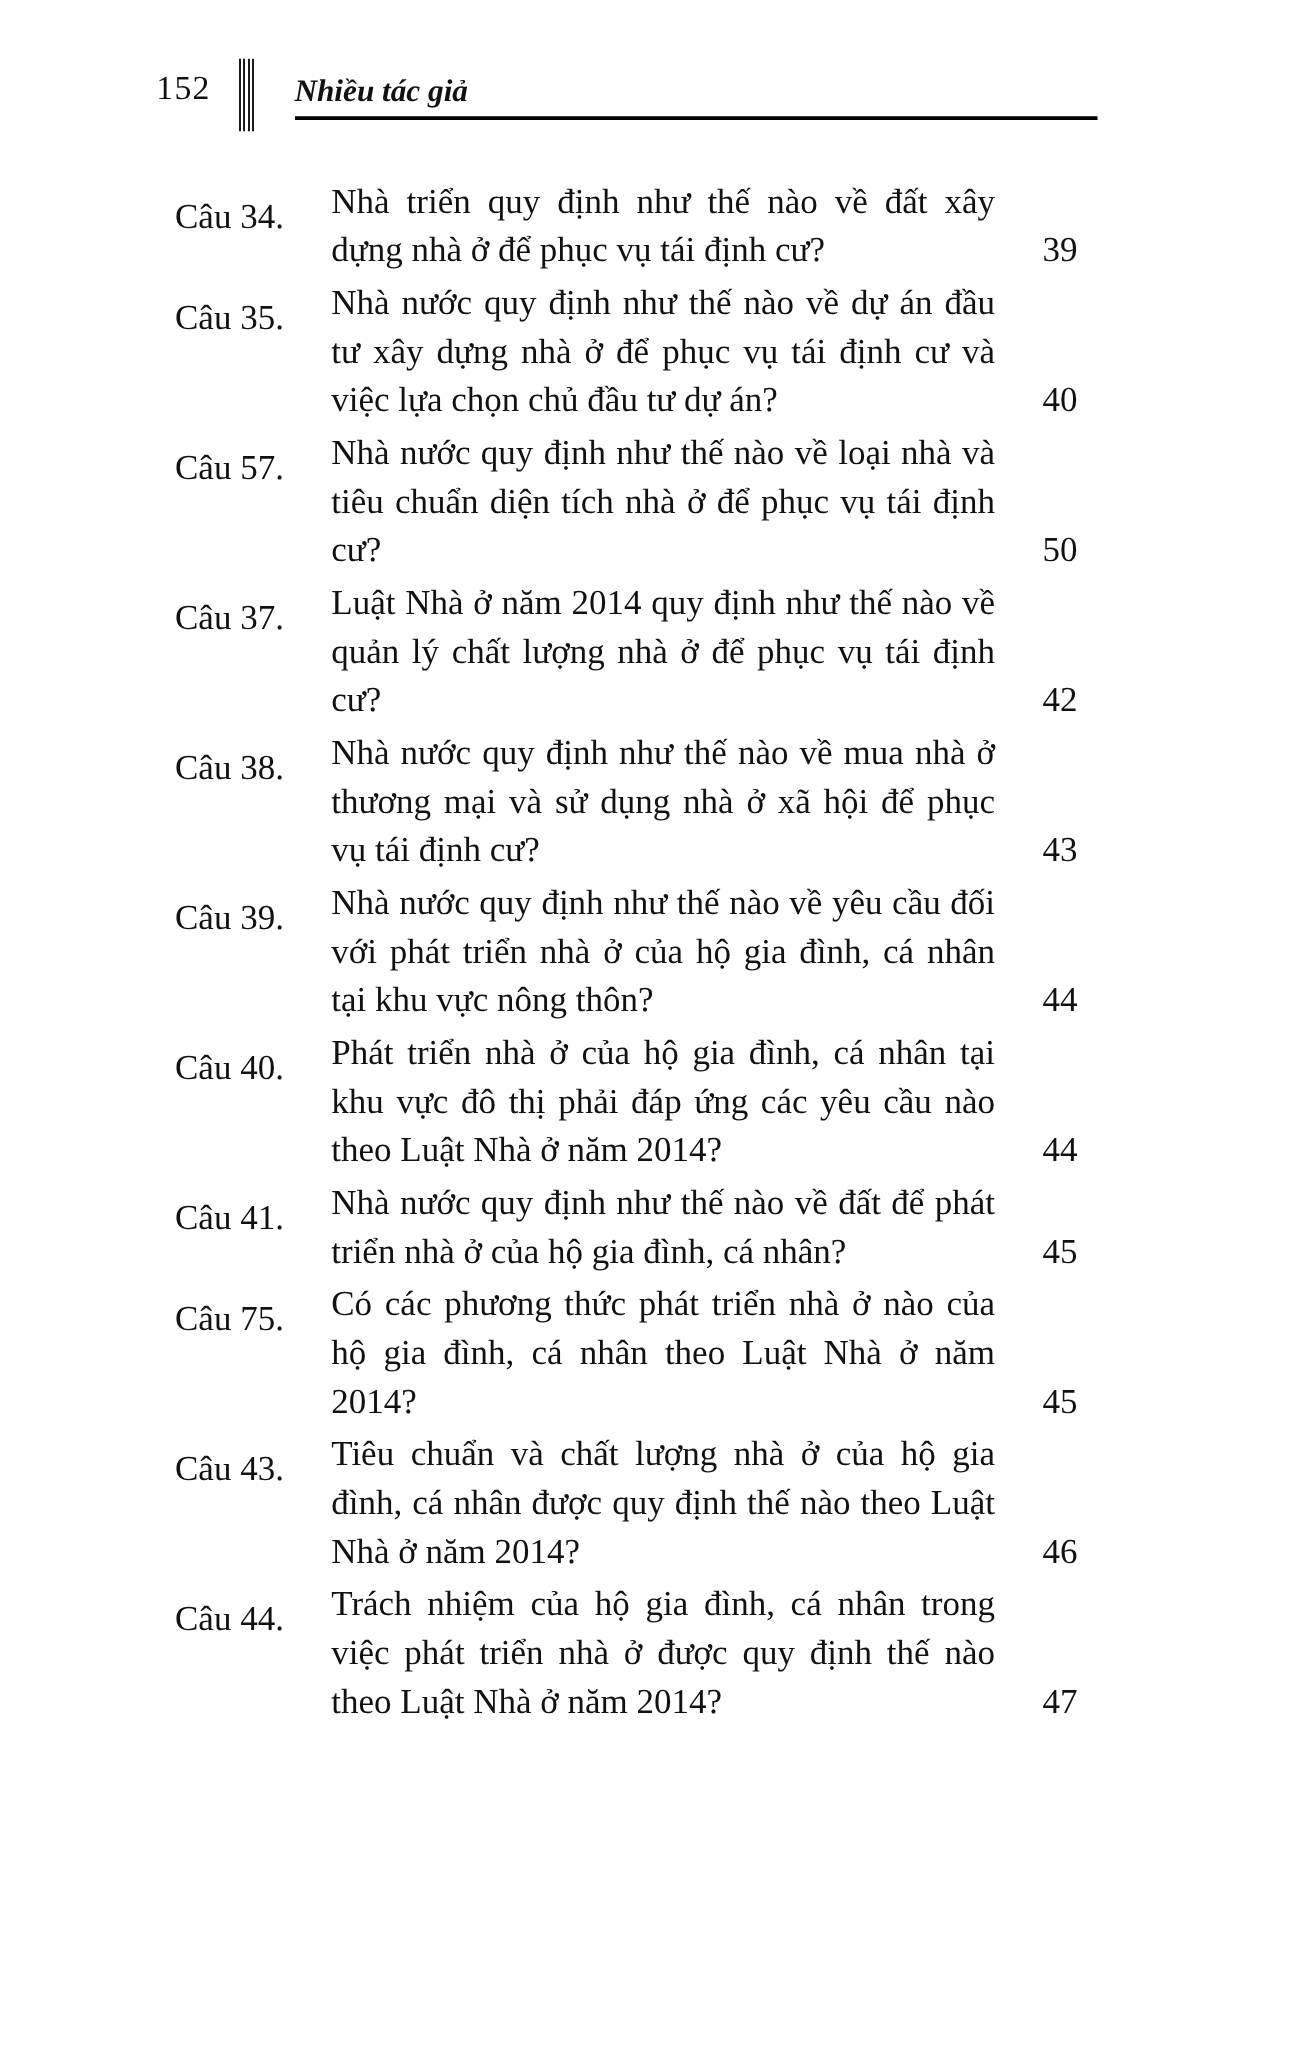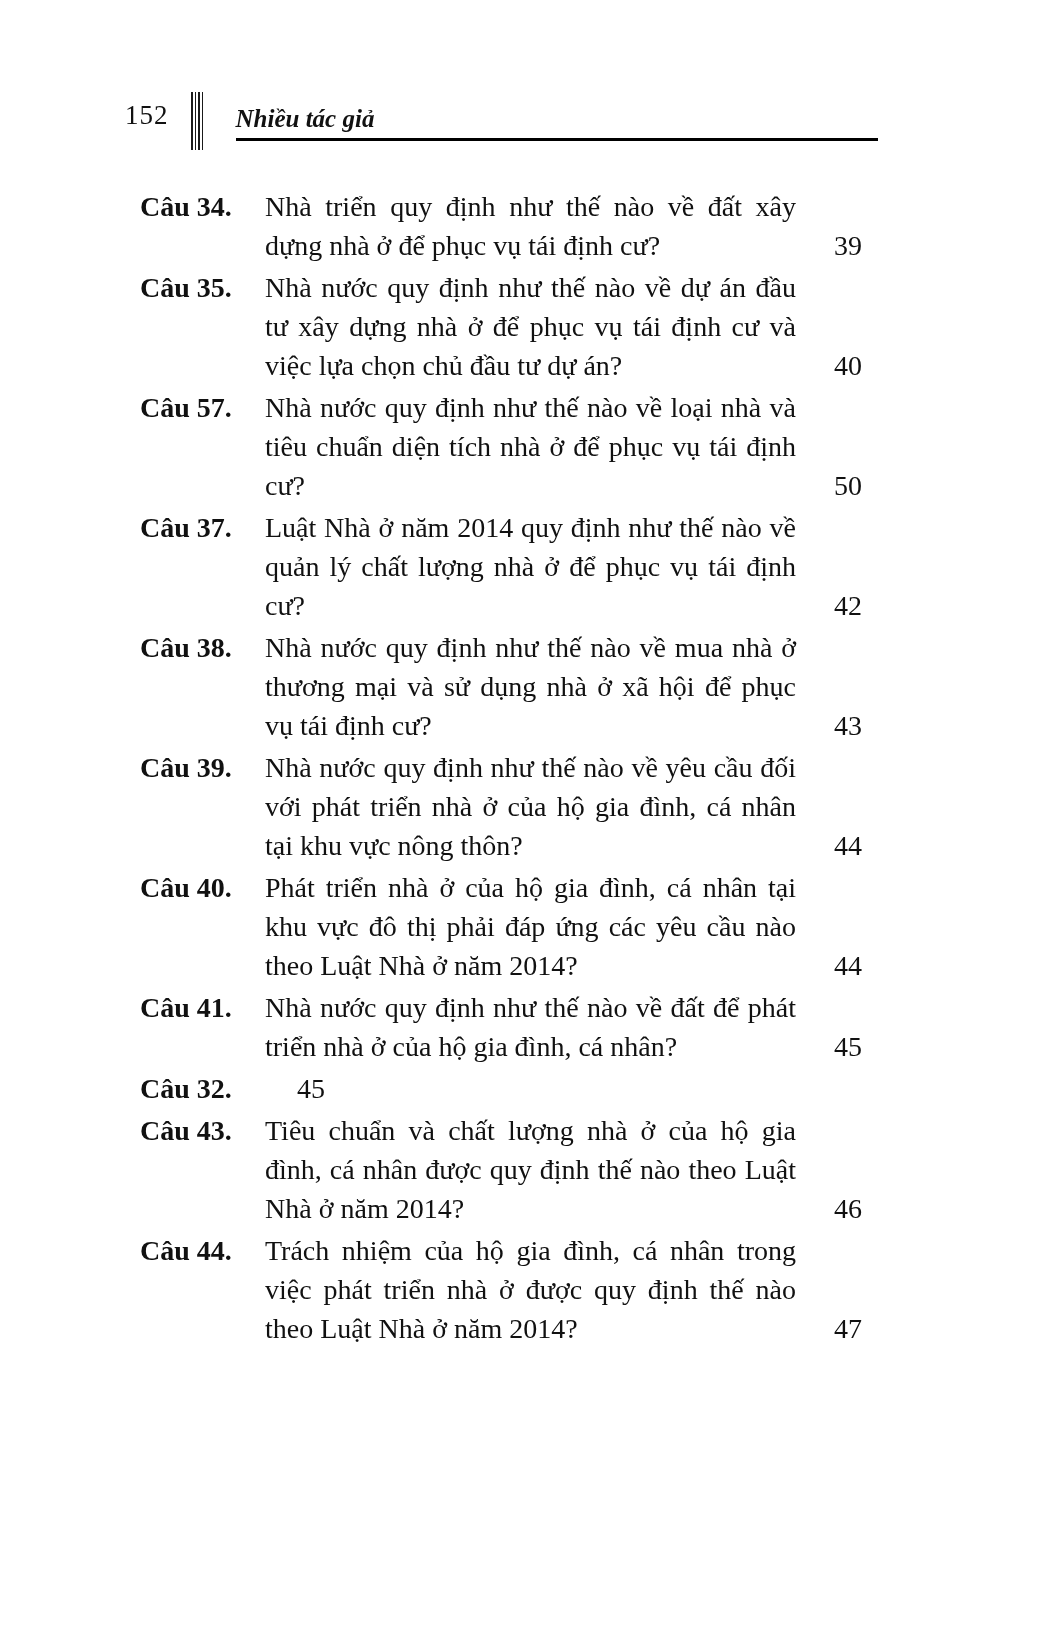--- a/index.html
+++ b/index.html
@@ -11,21 +11,21 @@
     width: 1040px;
     height: 1646px;
     font-family: "Liberation Serif", "DejaVu Serif", serif;
     color: #111111;
     overflow: hidden;
   }
   .page {
     box-sizing: border-box;
     width: 1040px;
     height: 1646px;
-    padding: 92px 162px 0 125px;
+    padding: 47px 162px 0 125px;
   }
 
   
   .header {
     display: flex;
     align-items: flex-end;
   }
   .pagenum {
     font-size: 27px;
     font-weight: normal;
@@ -68,22 +68,23 @@
   }
   .entry {
     display: flex;
     align-items: flex-start;
     font-size: 28px;
     line-height: 39px;
     margin-bottom: 3px;
   }
   .entry .label {
     flex: 0 0 125px;
-    font-weight: bold;
+    font-weight: normal;
     white-space: nowrap;
+    margin-top: 12px;
   }
   .entry .text {
     flex: 1 1 auto;
     text-align: justify;
     text-justify: inter-word;
     padding-right: 6px;
   }
   .entry .page-no {
     flex: 0 0 60px;
     align-self: flex-end;
@@ -146,21 +147,22 @@
       <span class="page-no">44</span>
     </div>
 
     <div class="entry">
       <span class="label">Câu 41.</span>
       <span class="text">Nhà nước quy định như thế nào về đất để phát triển nhà ở của hộ gia đình, cá nhân?</span>
       <span class="page-no">45</span>
     </div>
 
     <div class="entry">
-      <span class="label">Câu 32.</span>
+      <span class="label">Câu 75.</span>
+      <span class="text">Có các phương thức phát triển nhà ở nào của hộ gia đình, cá nhân theo Luật Nhà ở năm 2014?</span>
       <span class="page-no">45</span>
     </div>
 
     <div class="entry">
       <span class="label">Câu 43.</span>
       <span class="text">Tiêu chuẩn và chất lượng nhà ở của hộ gia đình, cá nhân được quy định thế nào theo Luật Nhà ở năm 2014?</span>
       <span class="page-no">46</span>
     </div>
 
     <div class="entry">

